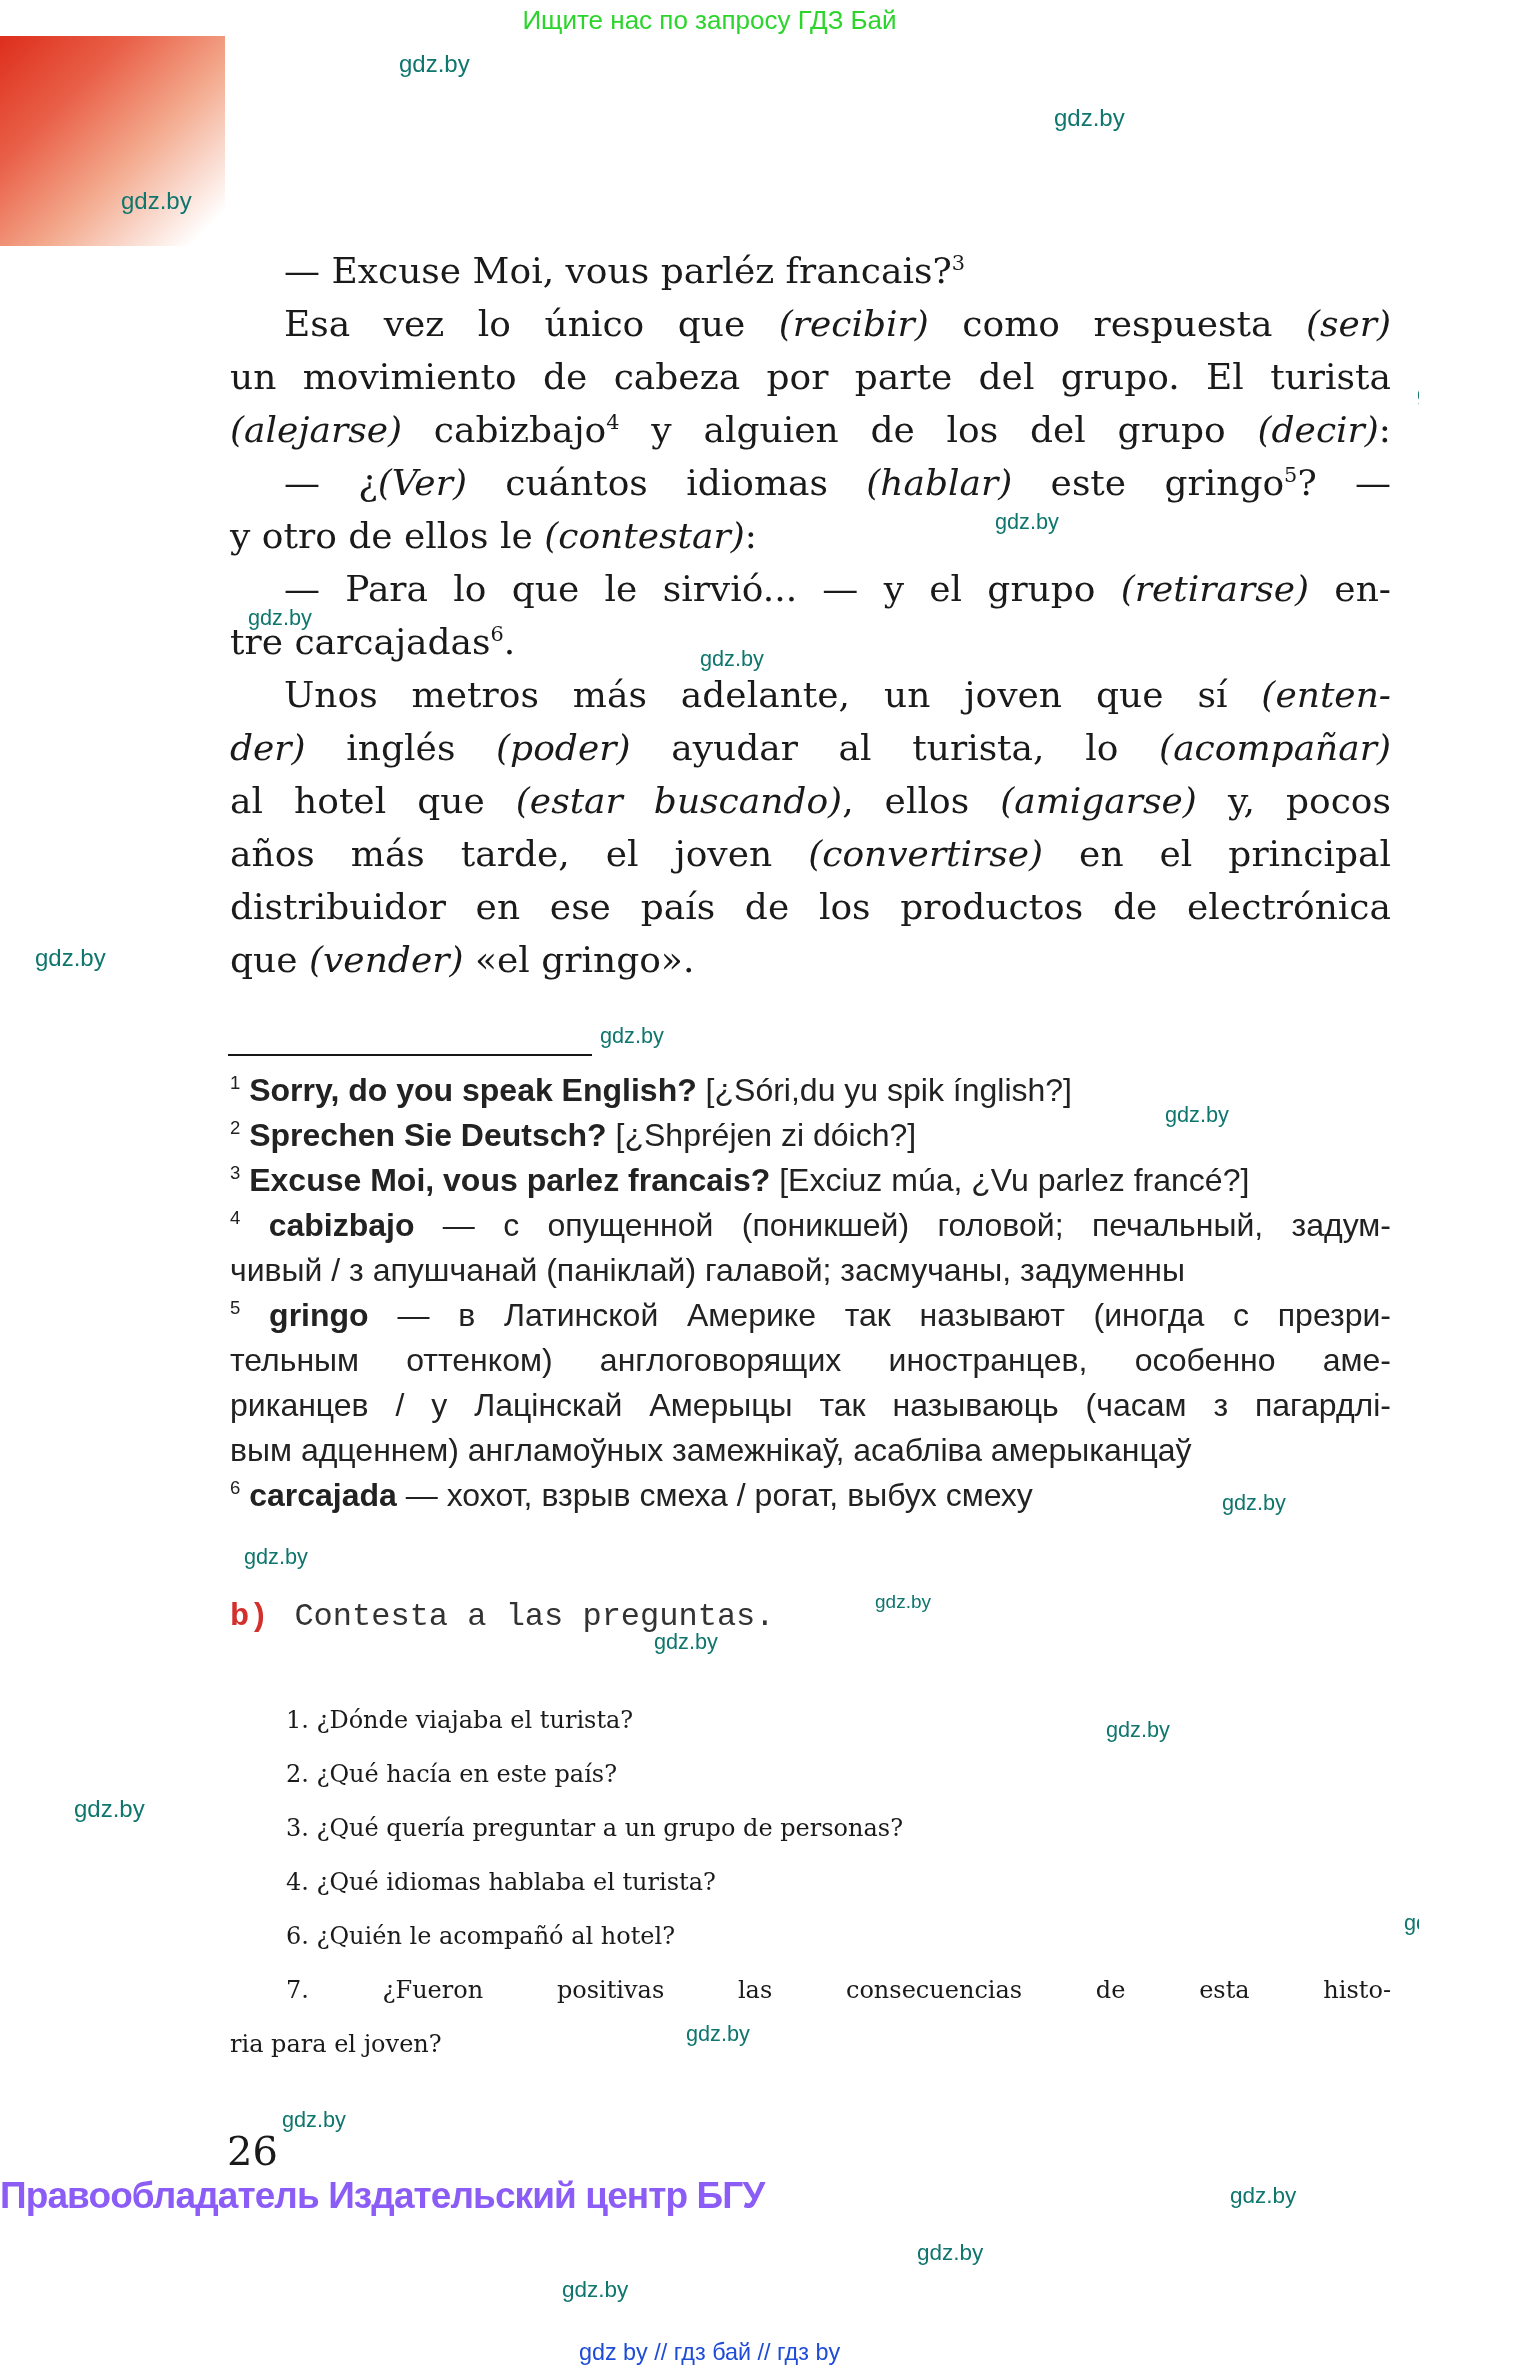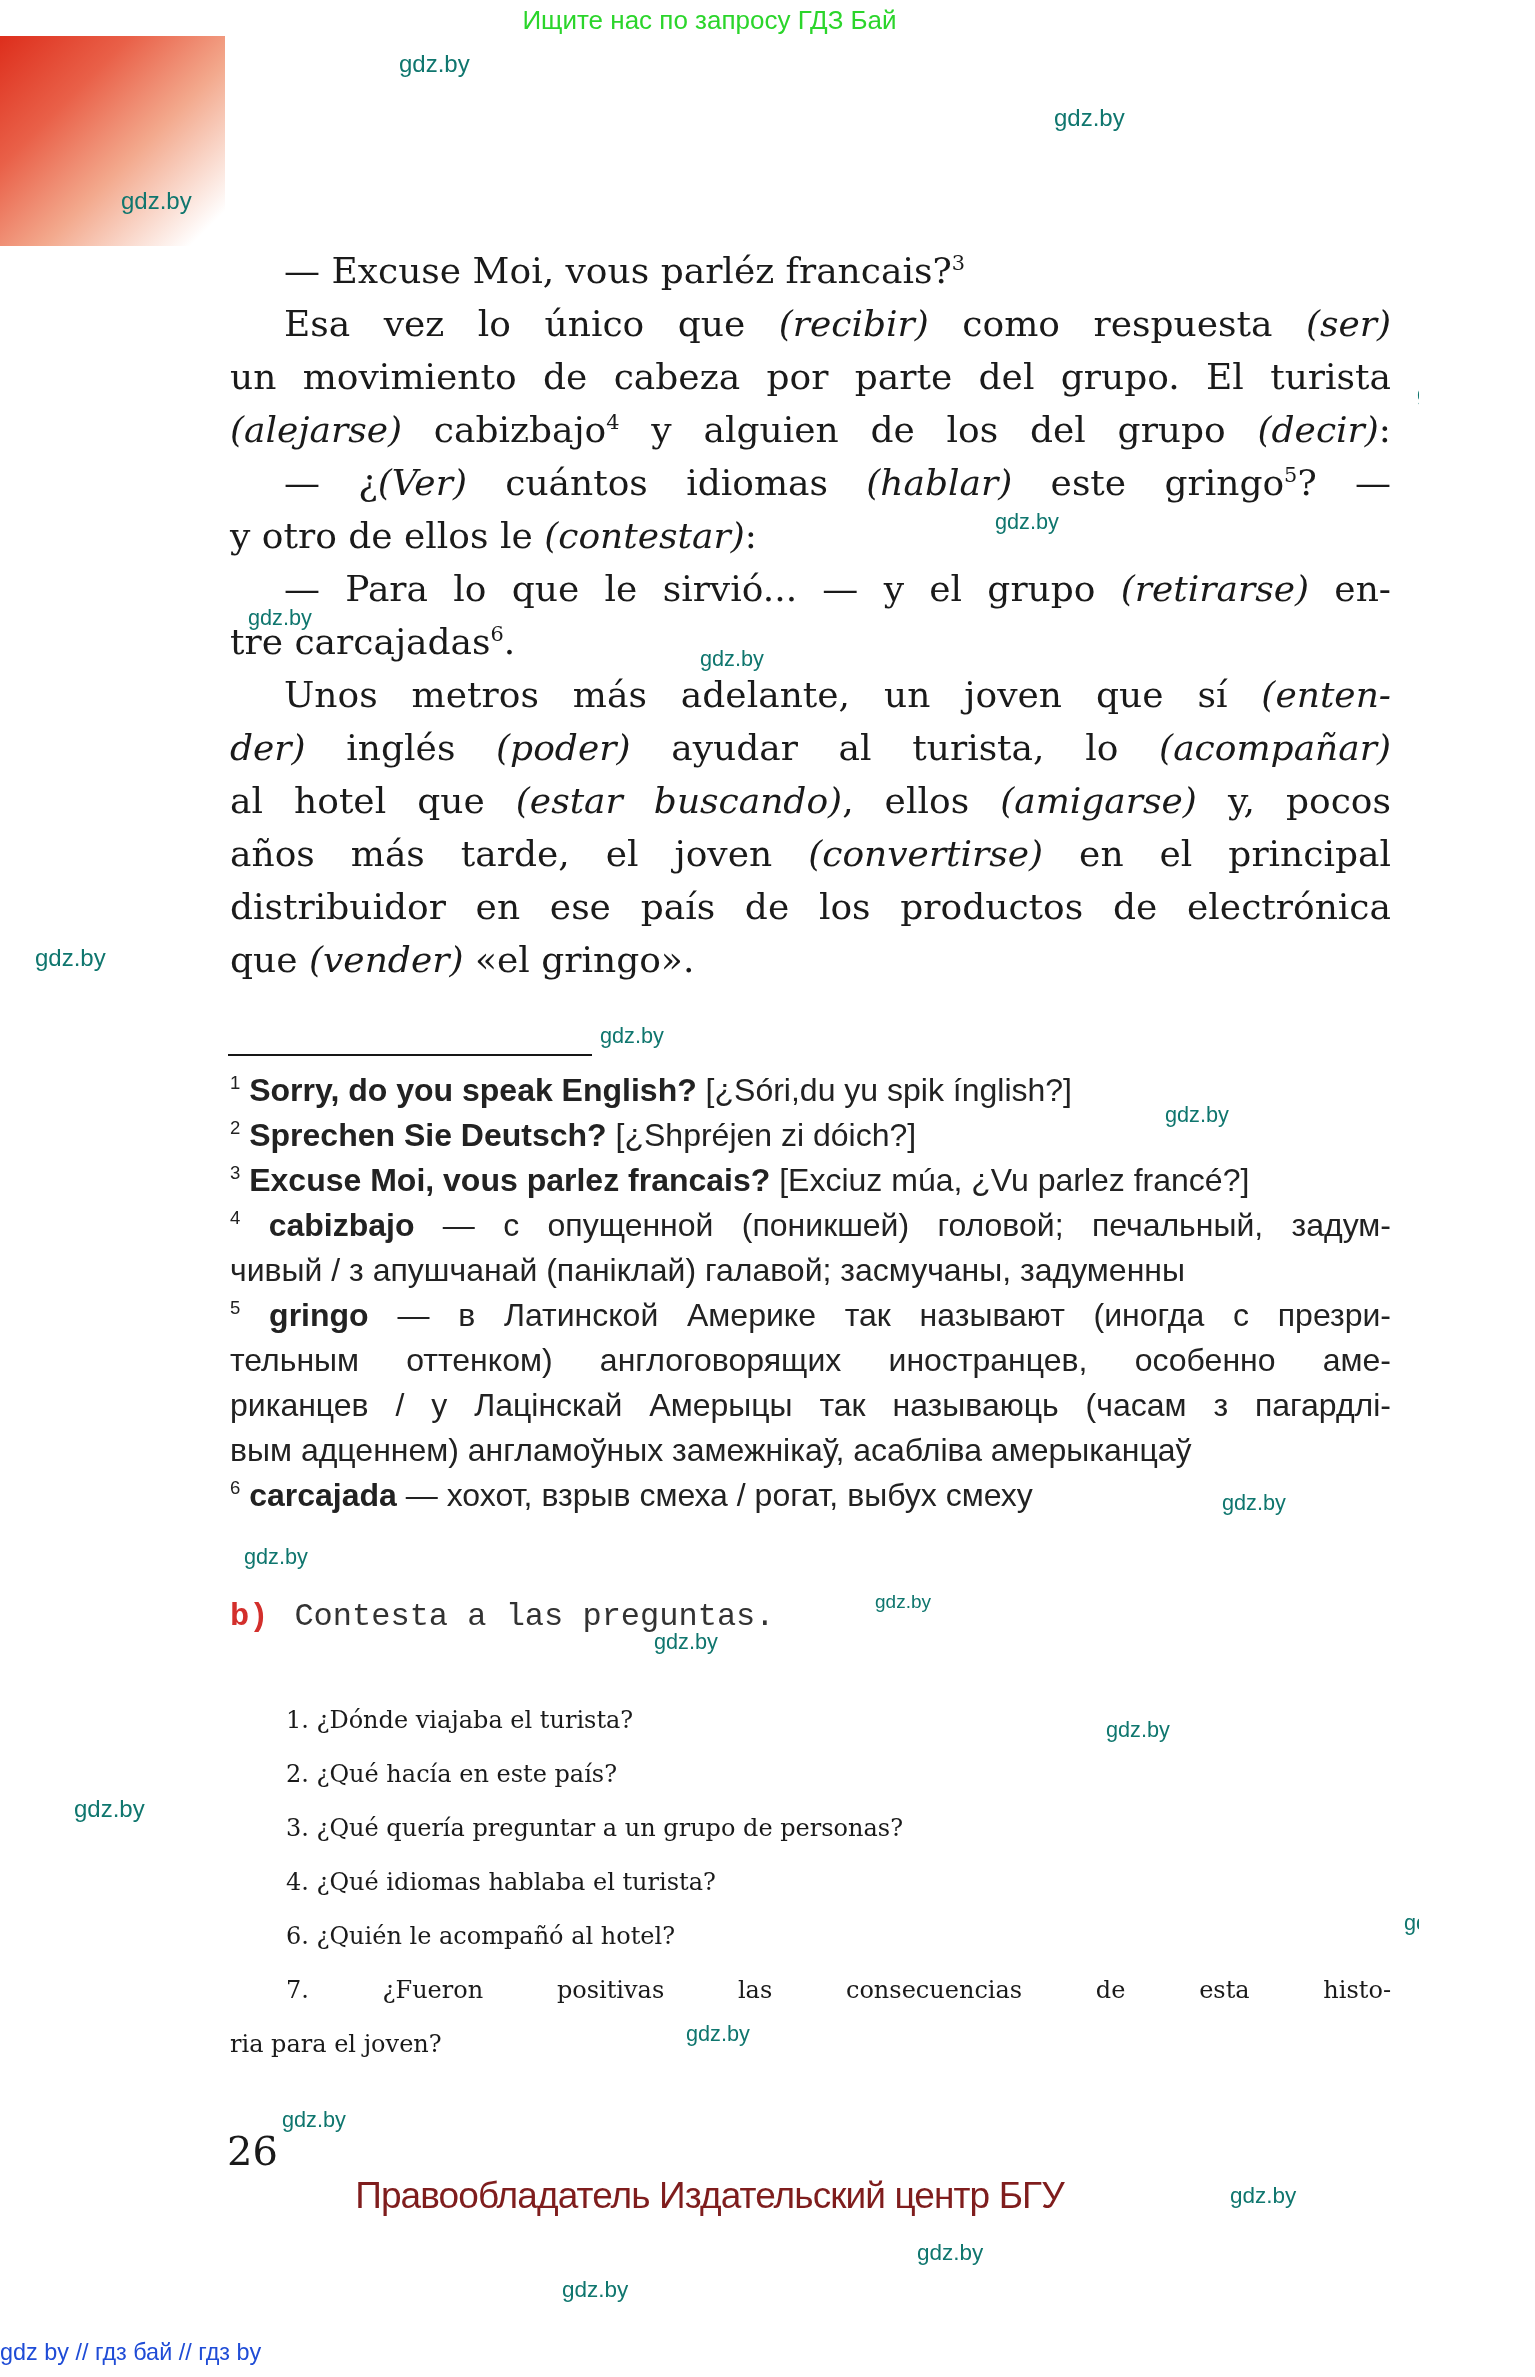--- a/index.html
+++ b/index.html
@@ -40,26 +40,27 @@
     font-size:32px; line-height:45px; color:#333333;
   }
   .exercise .label { color:#d32f2c; font-weight:bold; margin-right:26px; }
   .questions { margin-top:54px; }
   .questions .line { font-size:24px; line-height:54px; }
   .questions .line.indent { text-indent:56px; }
   .page-number {
     position:absolute; left:227px; top:2128px; font-size:40px; color:#1a1a1a;
   }
   .copyright {
-    position:absolute; top:2175px; left:0; width:100%; text-align:center;
-    font-family:"Liberation Sans", sans-serif; font-size:37px; color:#7f1d1d;
+    position:absolute; top:2175px; left:0; width:100%; text-align:left;
+    font-family:"Liberation Sans", sans-serif; font-size:37px; color:#8b5cf6;
     letter-spacing:-0.9px;
+    font-weight:bold;
   }
   .footer-links {
-    position:absolute; top:2339px; left:0; width:100%; text-align:left;
+    position:absolute; top:2339px; left:0; width:100%; text-align:center;
     font-family:"Liberation Sans", sans-serif; font-size:23.4px; color:#1f4cd6;
   }
 </style>
 </head>
 <body>
 
 <div class="page">
 
   <div class="green-banner">Ищите нас по запросу ГДЗ Бай</div>
 

